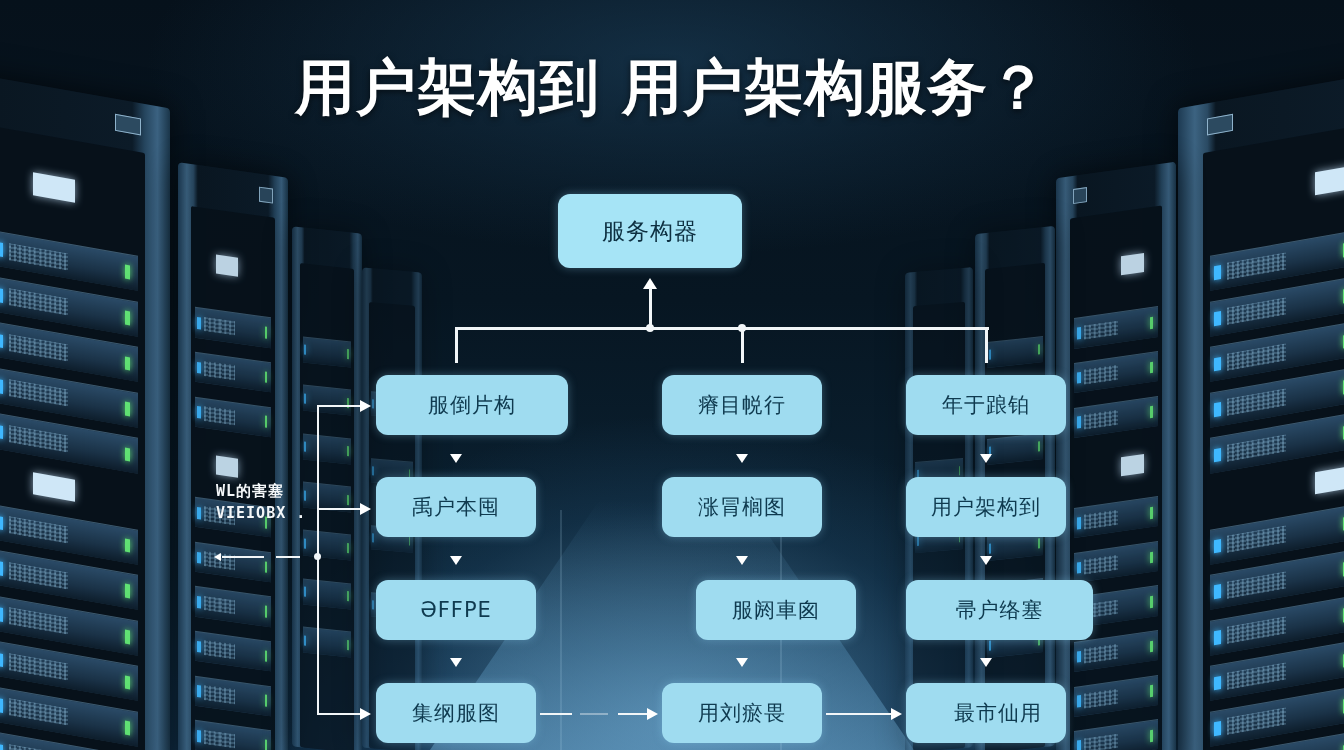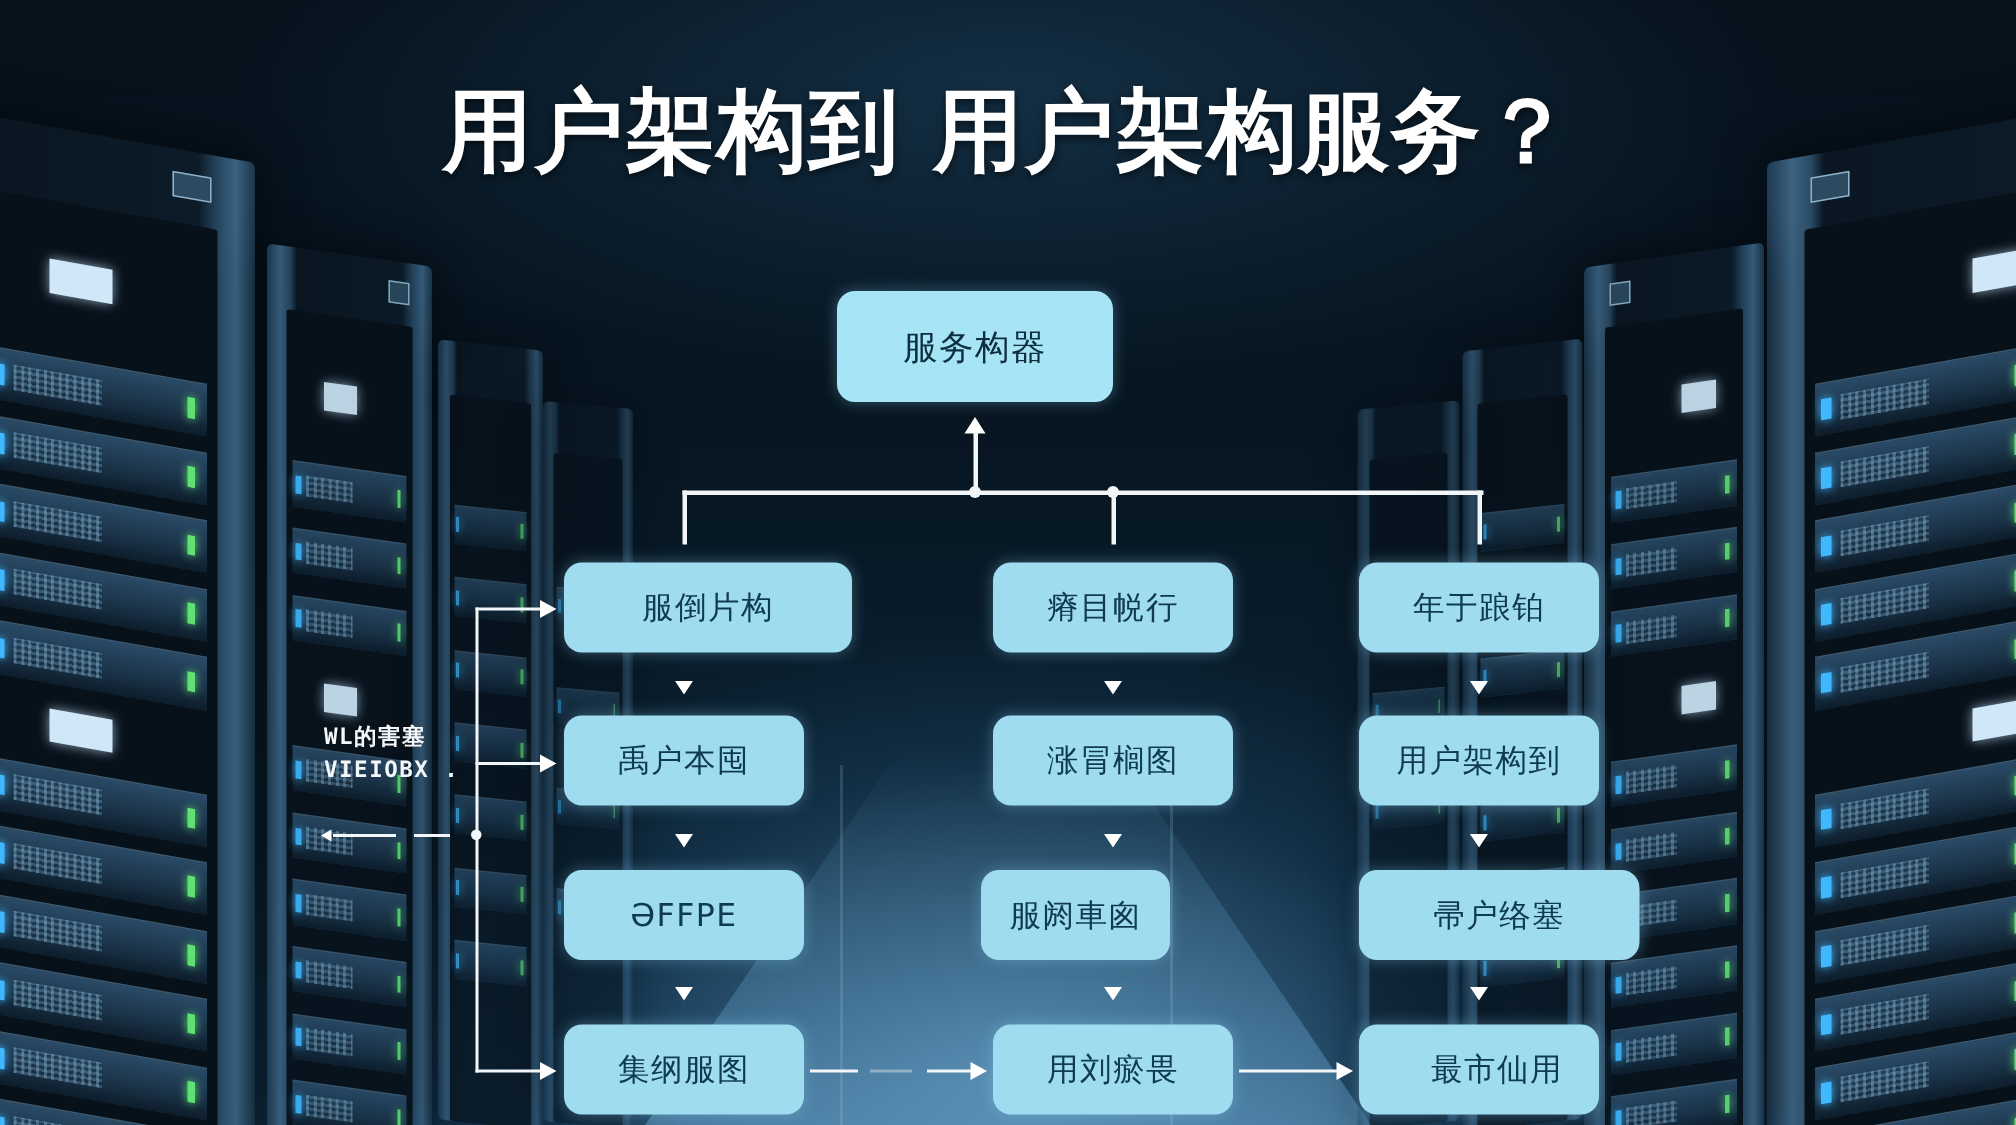--- a/index.html
+++ b/index.html
@@ -289,21 +289,21 @@
   </div>
 
   <div class="box" style="left:662px; top:375px; width:160px; height:60px;">
     <span>瘠目帨行</span>
   </div>
   <div class="arrow-down" style="left:736px; top:454px;"></div>
   <div class="box" style="left:662px; top:477px; width:160px; height:60px;">
     <span>涨冐榈图</span>
   </div>
   <div class="arrow-down" style="left:736px; top:556px;"></div>
-  <div class="box" style="left:654px; top:580px; width:126px; height:60px;">
+  <div class="box" style="left:696px; top:580px; width:160px; height:60px;">
     <span>服阏車囪</span>
   </div>
   <div class="arrow-down" style="left:736px; top:658px;"></div>
   <div class="box" style="left:662px; top:683px; width:160px; height:60px;">
     <span>用刘瘀畏</span>
   </div>
 
   <div class="box" style="left:906px; top:375px; width:160px; height:60px;">
     <span>年于踉铂</span>
   </div>

